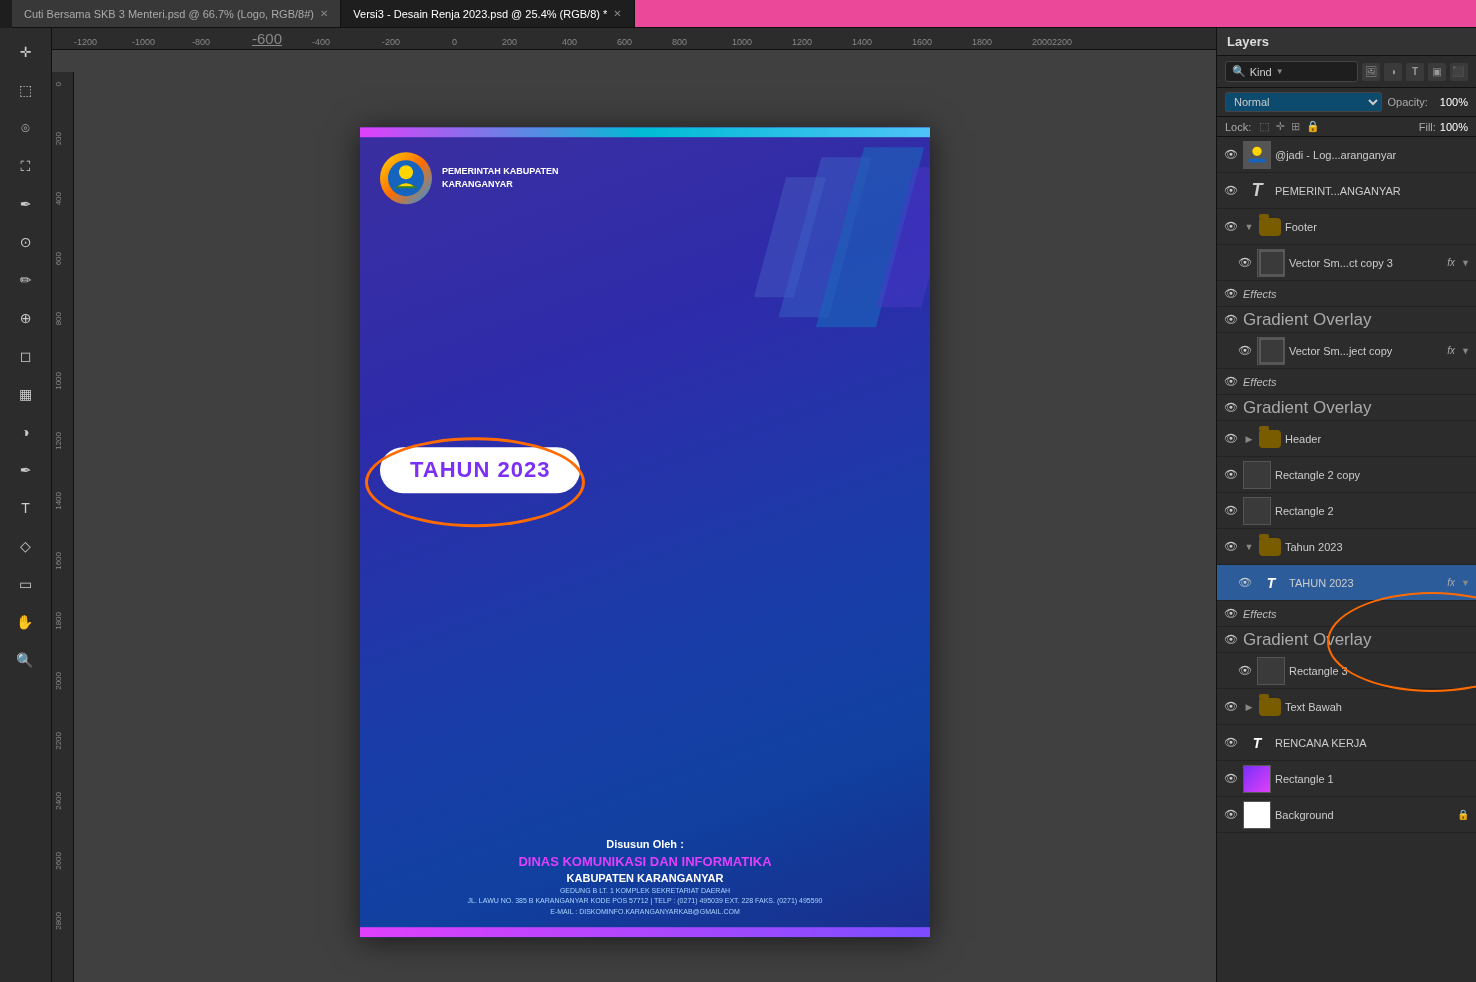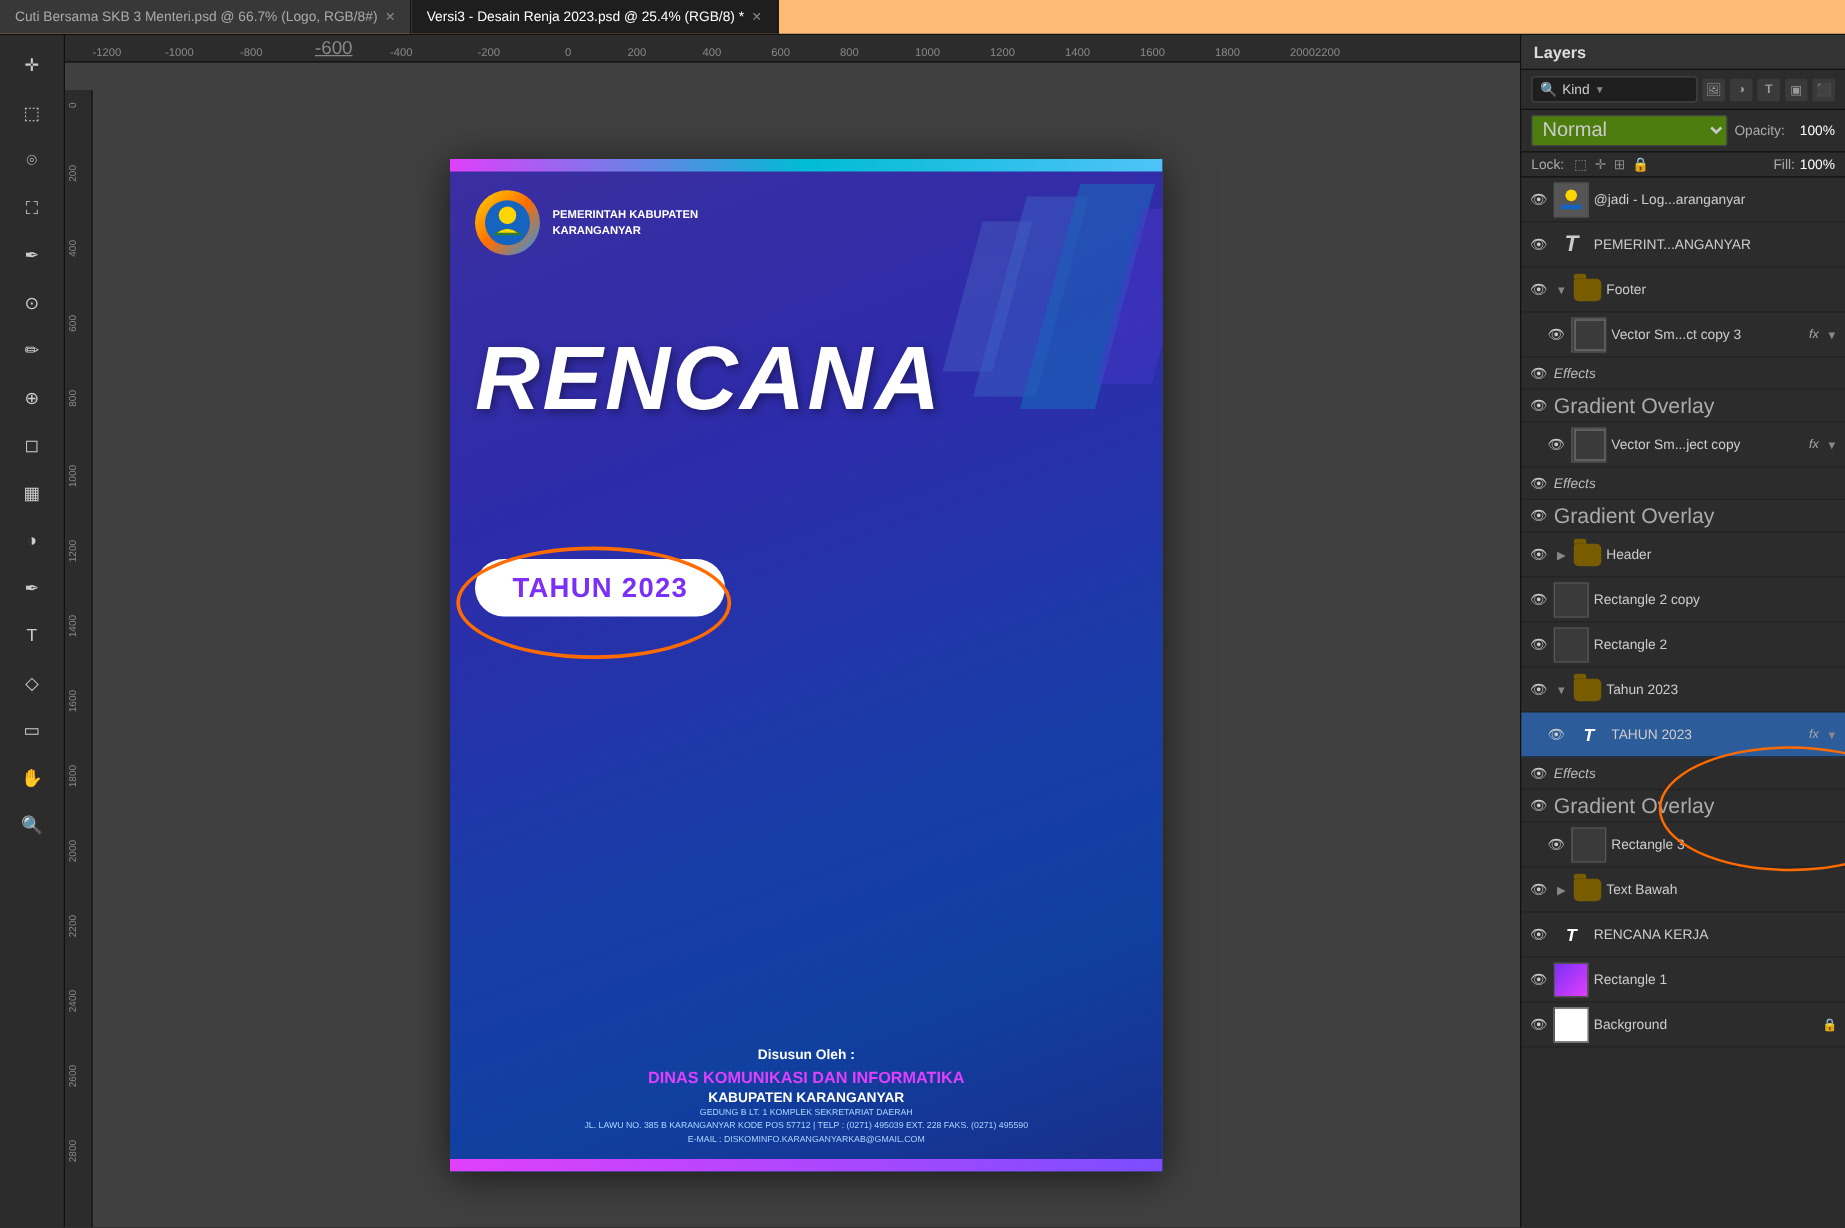--- a/index.html
+++ b/index.html
@@ -9,26 +9,27 @@
       color: #ccc;
       overflow: hidden;
       width: 1476px;
       height: 982px;
       display: flex;
       flex-direction: column;
     }
 
     
     .tab-bar {
-      background: #fdba74;
+      background: #ec4899;
       display: flex;
       align-items: flex-start;
       height: 28px;
       border-bottom: 1px solid #111;
       flex-shrink: 0;
+      margin-left: 12px;
     }
     .tab {
       display: flex;
       align-items: center;
       padding: 0 12px;
       height: 100%;
       font-size: 11px;
       color: #aaa;
       border-right: 1px solid #111;
       gap: 6px;
@@ -356,24 +357,24 @@
 
     .blend-row {
       display: flex;
       align-items: center;
       padding: 4px 8px;
       gap: 6px;
       border-bottom: 1px solid #111;
     }
     .blend-select {
       flex: 1;
-      background: #4d7c0f;
+      background: #0c4a6e;
       border: 1px solid #444;
       color: #ccc;
-      font-size: 16px;
+      font-size: 11px;
       padding: 2px 4px;
       border-radius: 2px;
     }
     .opacity-row {
       display: flex;
       align-items: center;
       gap: 12px;
       font-size: 11px;
       color: #aaa;
     }
@@ -641,21 +642,20 @@
                 <path d="M12 28 Q20 22 28 28" fill="#ffd600"></path>
               </svg>
             </div>
             <div class="doc-logo-text">
               <div>PEMERINTAH KABUPATEN</div>
               <div>KARANGANYAR</div>
             </div>
           </div>
 
           <div class="doc-title">
-            <div>RENCANA</div>
           </div>
 
           <div class="doc-tahun-box">
             <span class="doc-tahun-text">TAHUN 2023</span>
           </div>
 
           <div class="annotation-circle"></div>
 
           <div class="doc-footer-area">
             <div class="doc-disusun">Disusun Oleh :</div>

